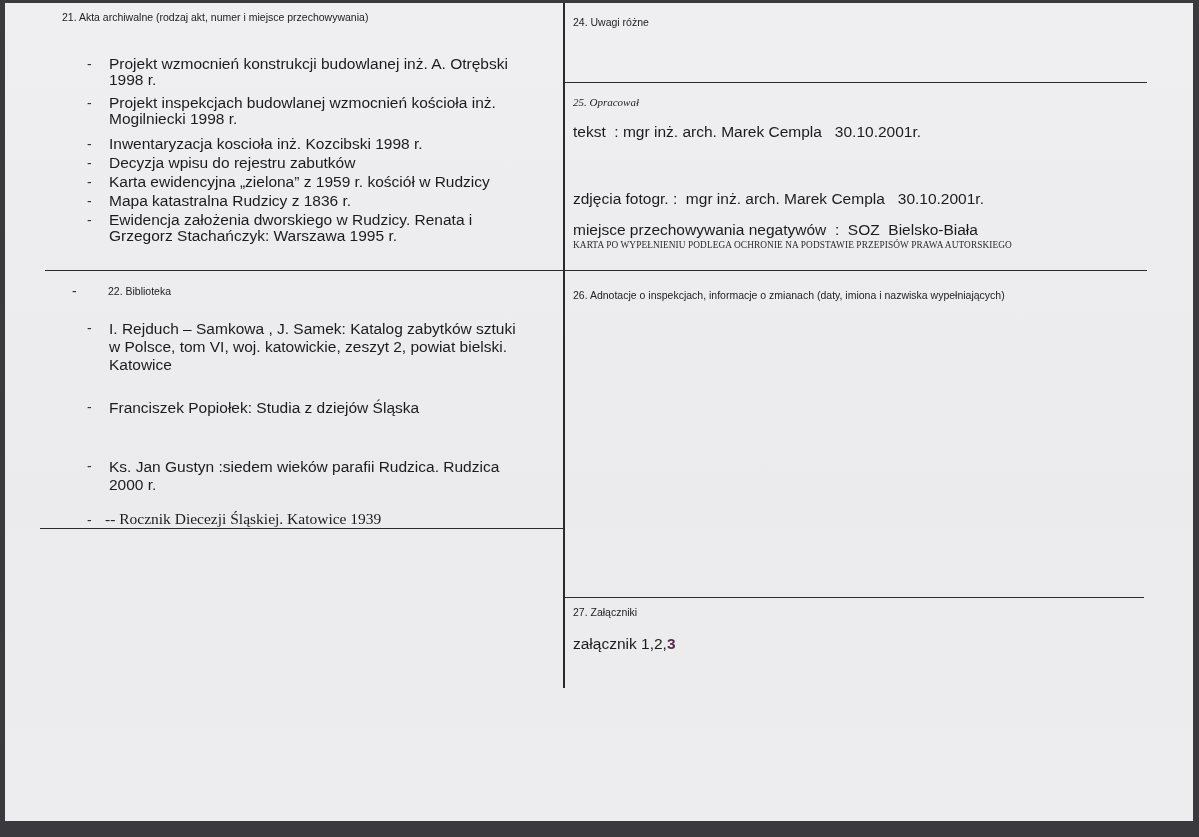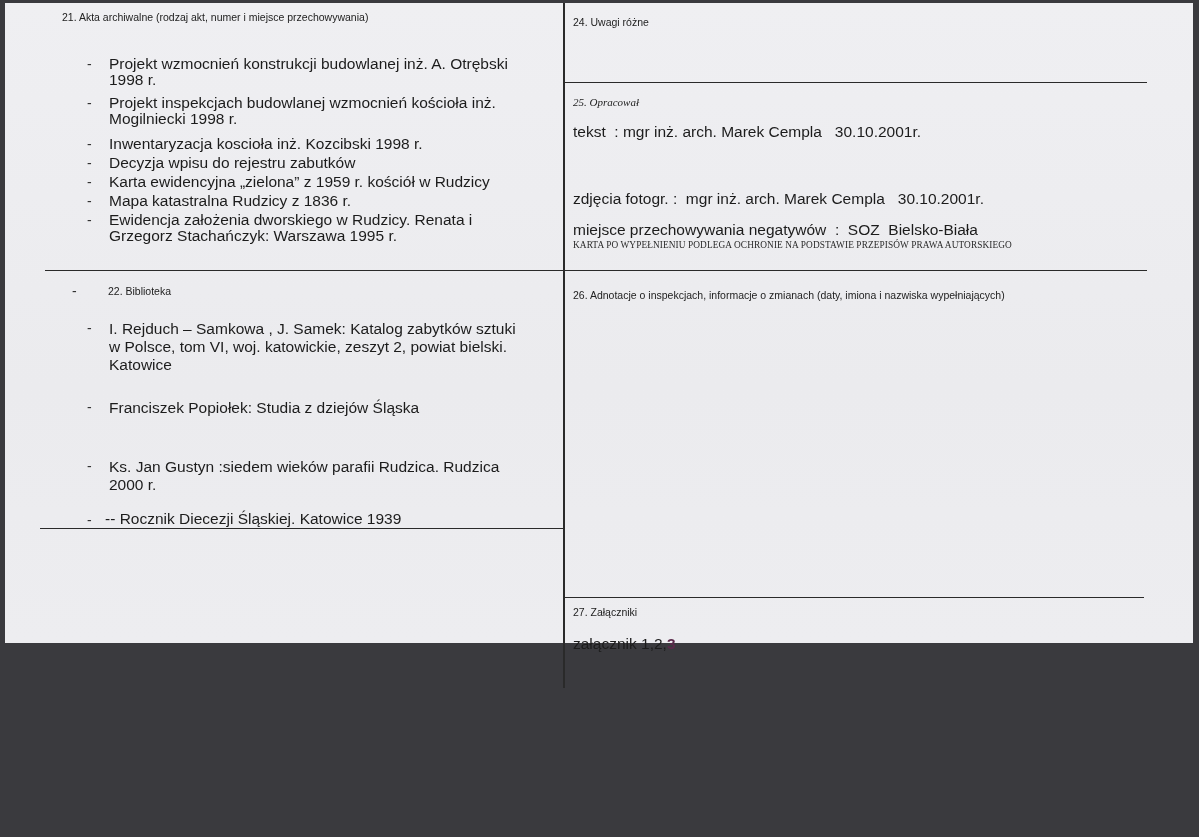--- a/index.html
+++ b/index.html
@@ -8,21 +8,21 @@
       width: 1199px;
       height: 837px;
       overflow: hidden;
       background: #3a3a3e;
     }
     .page {
       position: absolute;
       left: 5px;
       top: 3px;
       width: 1188px;
-      height: 640px;
+      height: 818px;
       background: #ededf0;
       background-image: linear-gradient(180deg, #efeff2 0%, #ebebee 60%, #ededf0 100%);
       font-family: "Liberation Sans", sans-serif;
       color: #1a1a1a;
     }
     .hline {
       position: absolute;
       height: 1px;
       background: #2a2a2a;
     }
@@ -142,21 +142,21 @@
       <div>Franciszek Popiołek: Studia z dziejów Śląska</div>
     </div>
 
     <span class="dash" style="left:82px; top:455px;">-</span>
     <div class="item" style="left:104px; top:455px; line-height:18px;">
       <div>Ks. Jan Gustyn :siedem wieków parafii Rudzica. Rudzica</div>
       <div>2000 r.</div>
     </div>
 
     <span class="dash" style="left:82px; top:509px;">-</span>
-    <div class="item" style="left:100px; top:508px;">
+    <div class="item" style="left:100px; top:508px;font-family:Liberation Serif, serif;">
       <div>-- Rocznik Diecezji Śląskiej. Katowice 1939</div>
     </div>
   </div>
 
 
   <div class="label" style="left:568px; top:13px;">24. Uwagi różne</div>
 
   <div class="label serif" style="left:568px; top:93px;">25. Opracował</div>
   <div class="entry" style="left:568px; top:120px; white-space:pre;">tekst  : mgr inż. arch. Marek Cempla   30.10.2001r.</div>
   <div class="entry" style="left:568px; top:187px; white-space:pre;">zdjęcia fotogr. :  mgr inż. arch. Marek Cempla   30.10.2001r.</div>

